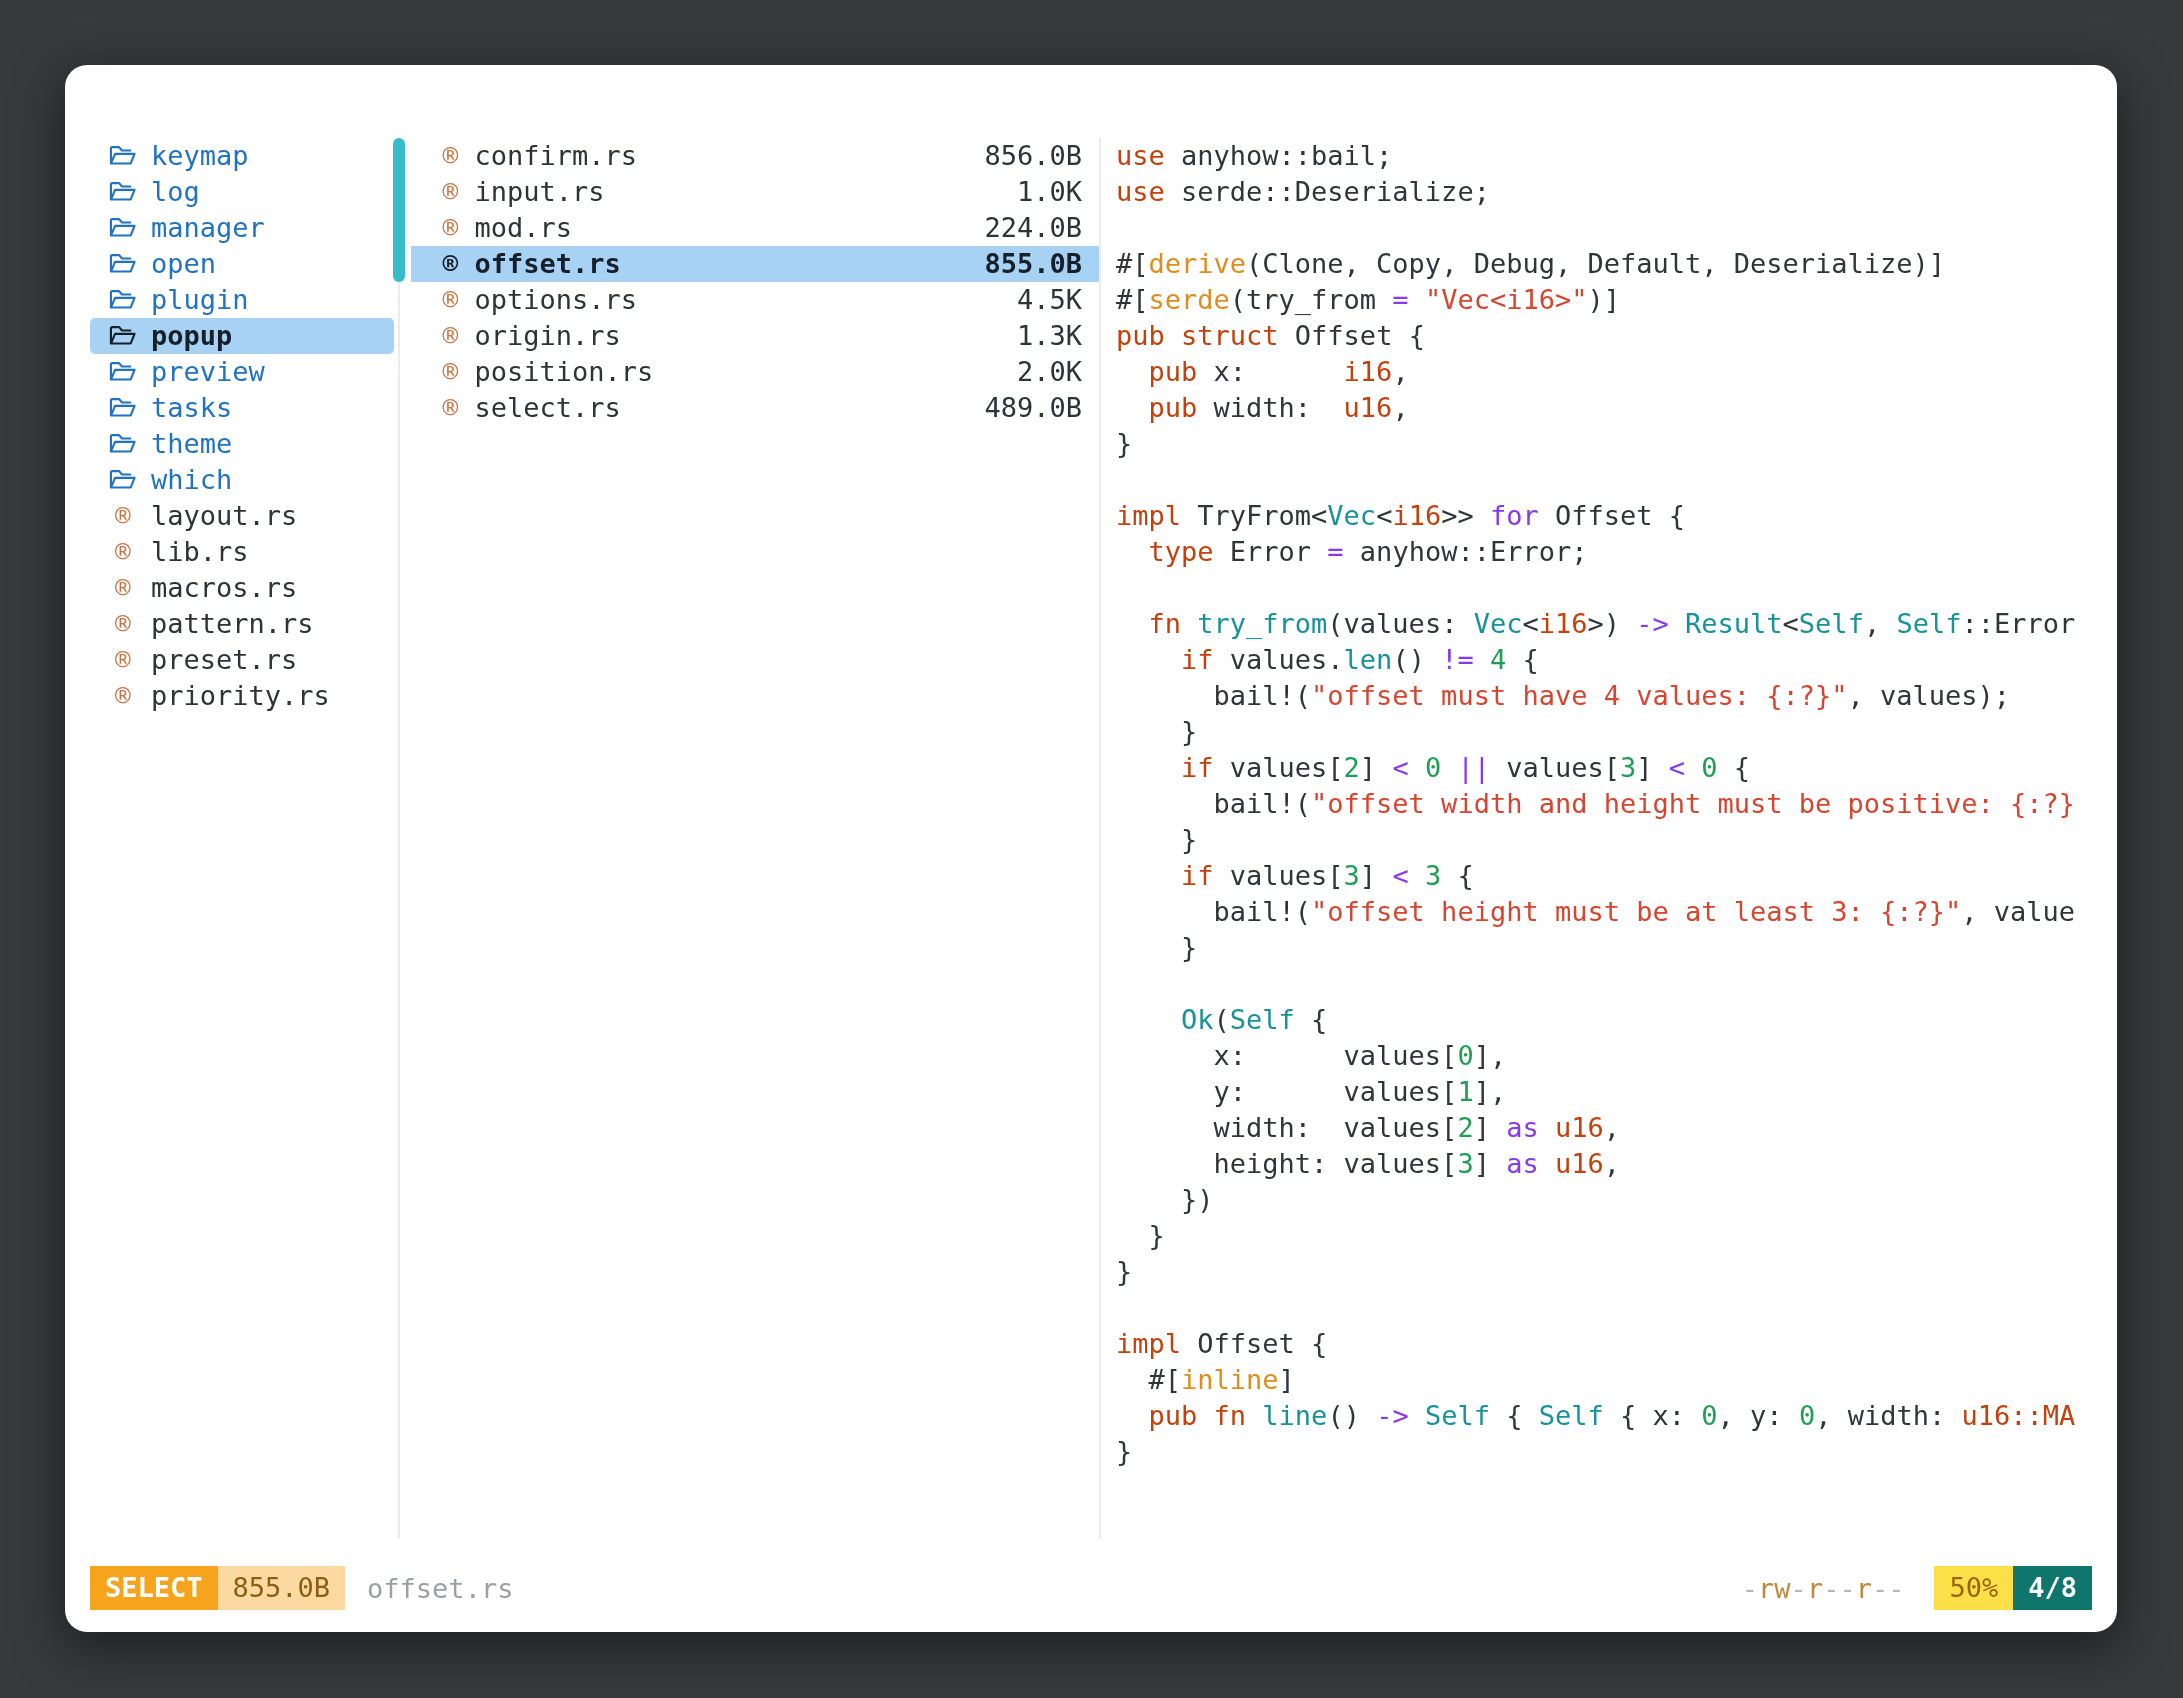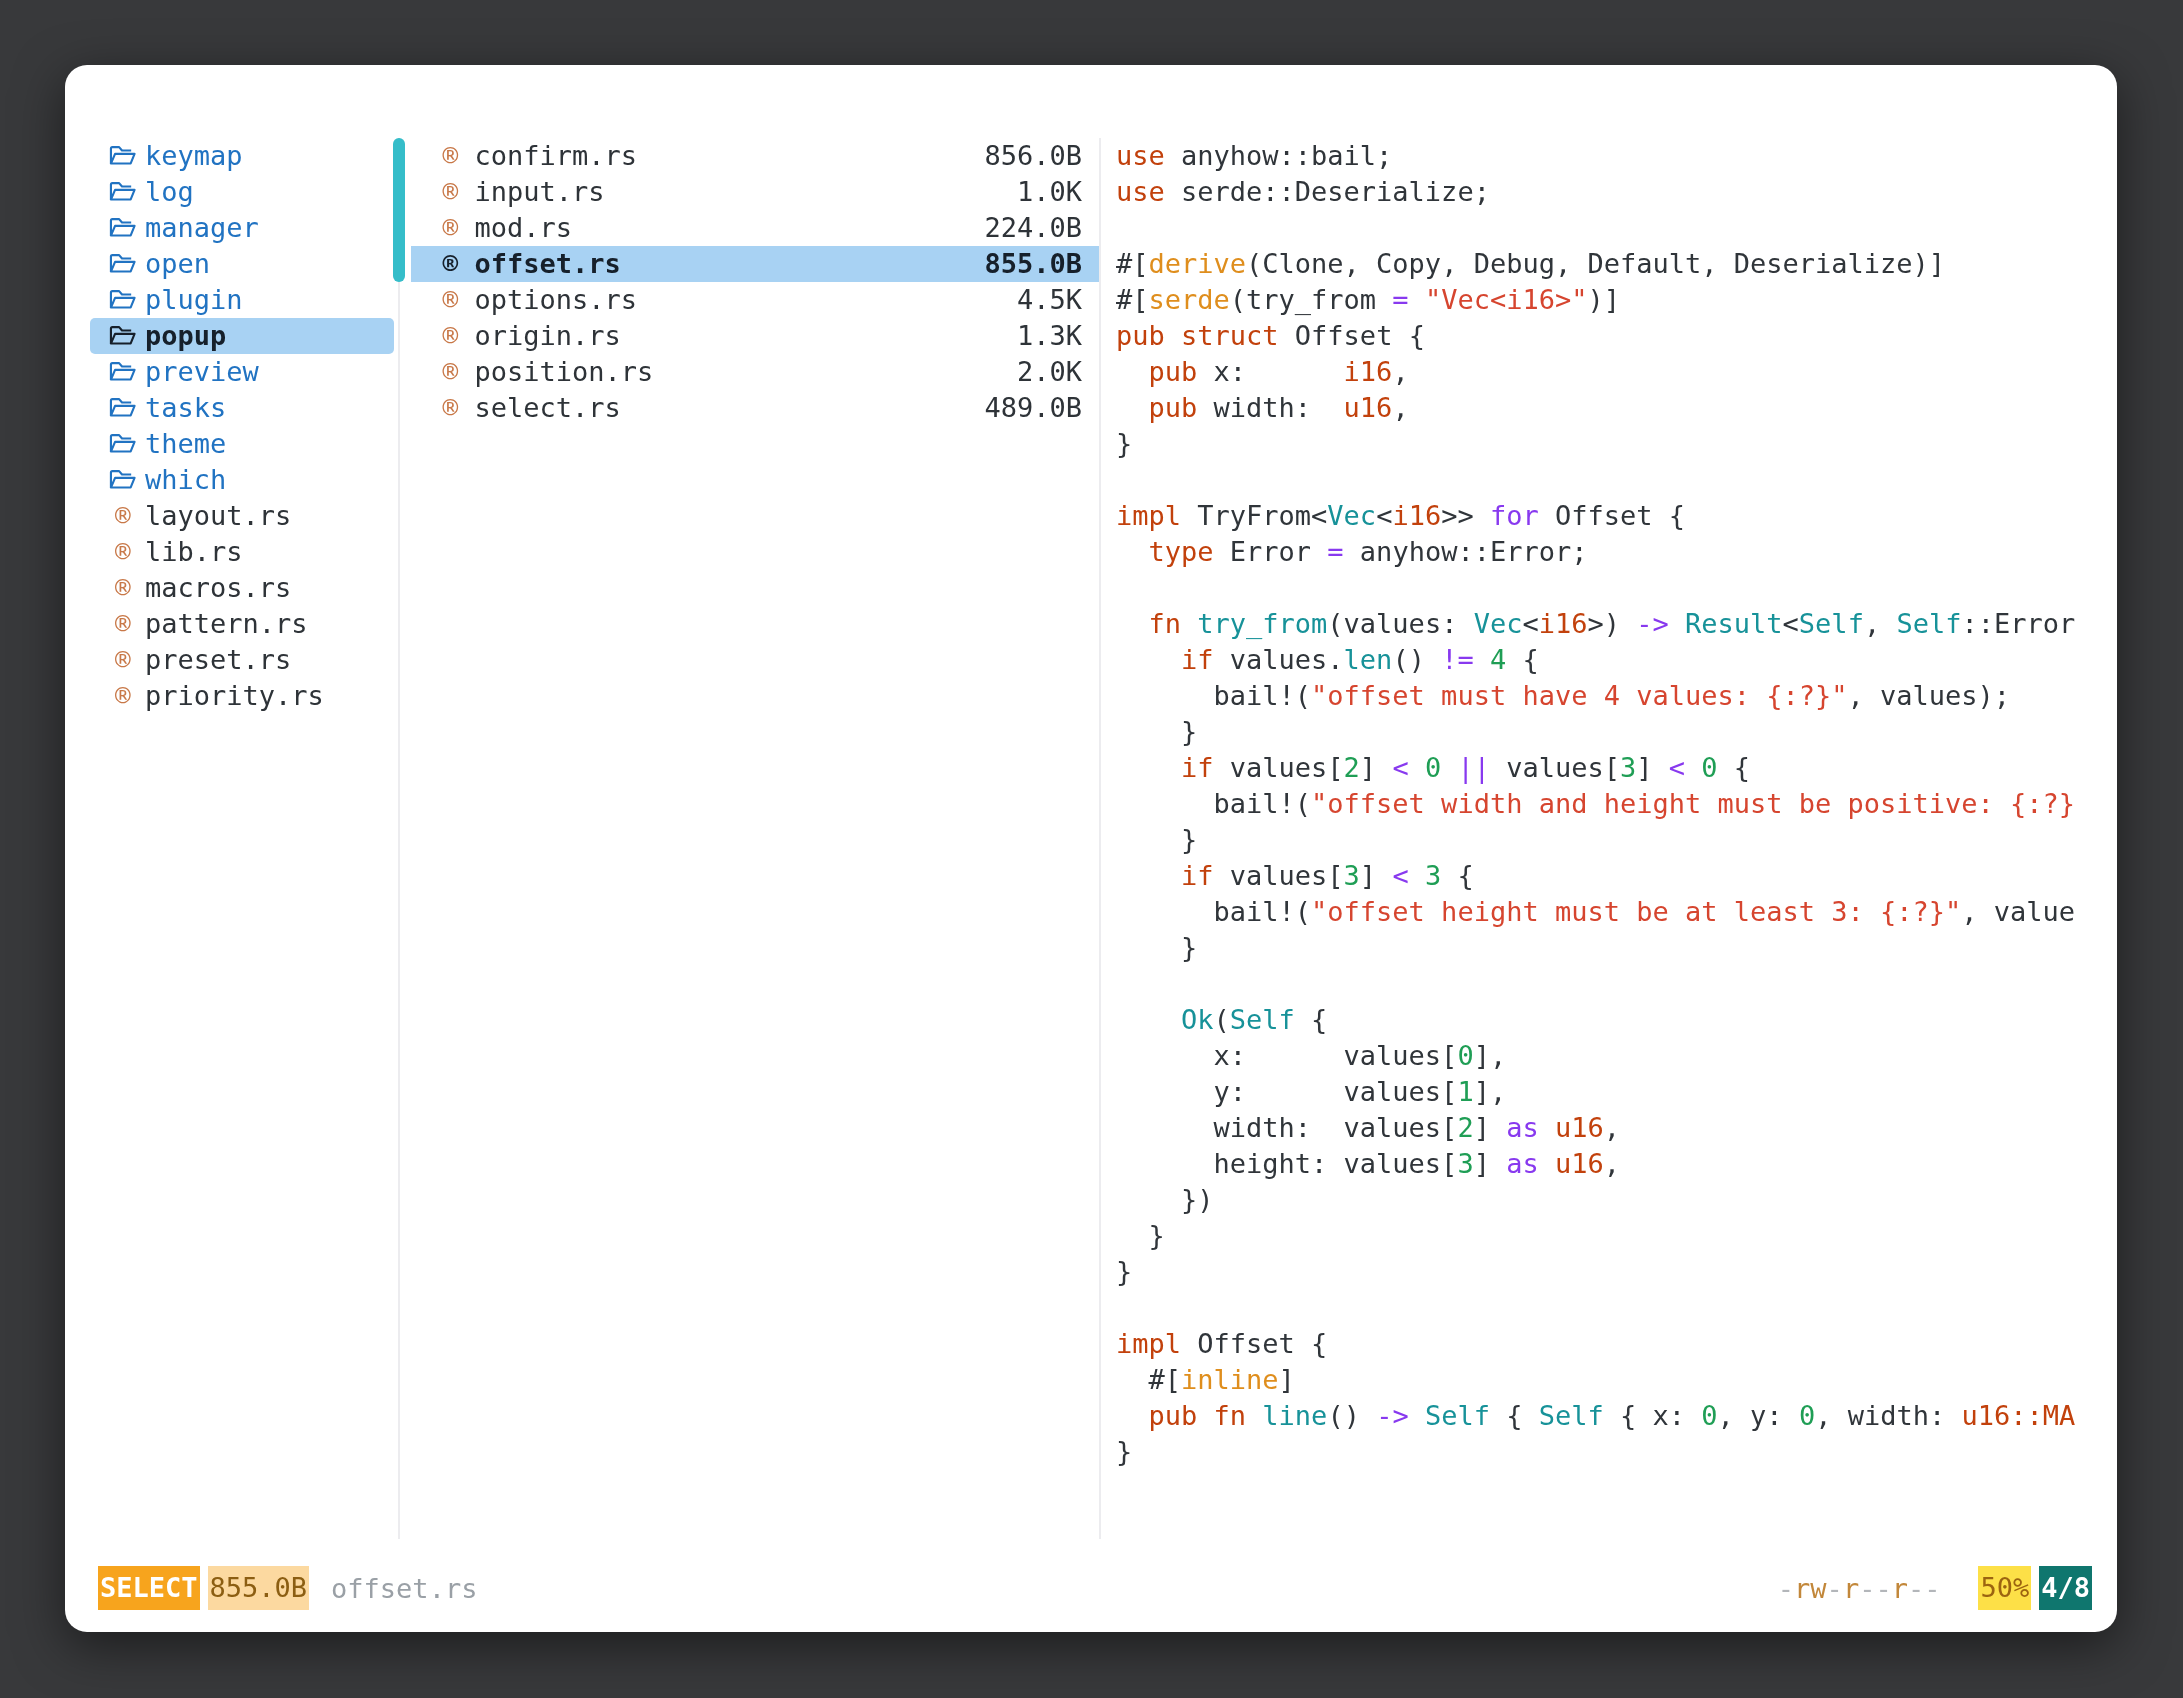--- a/index.html
+++ b/index.html
@@ -4,21 +4,21 @@
 <style>
   html,body{margin:0;padding:0;width:2183px;height:1698px;background:#38393b;
     font-family:"DejaVu Sans Mono","Liberation Mono",monospace;}
   .window{position:absolute;left:65px;top:65px;width:2052px;height:1567px;background:#ffffff;
     border-radius:22px;box-shadow:0 13.4px 50px rgba(0,0,0,0.5);overflow:hidden;}
 
   
   .pane{position:absolute;top:73px;}
   .row{height:36px;display:flex;align-items:center;font-size:27px;line-height:36px;}
   .parent-pane{left:25px;width:304px;}
-  .side-row{padding-left:18.5px;gap:8px;border-radius:5px;}
+  .side-row{padding-left:18.5px;gap:14px;border-radius:5px;}
   .current-pane{left:346px;width:688px;}
   .file-row{padding-left:25px;padding-right:17px;gap:10px;}
   .fsize{margin-left:auto;color:#2e3338;}
   .dir{color:#2173c2;}
   .file{color:#2e3338;}
   .sel{background:#a8d2f3;color:#16202b;font-weight:bold;}
   .sel .fsize{color:#16202b;}
   .icon{display:inline-flex;align-items:center;justify-content:center;width:28.5px;height:28.5px;flex:0 0 28.5px;}
   .folder-icon{color:#2173c2;}
   .rust-icon{color:#c87848;font-size:26px;}
@@ -35,21 +35,21 @@
   .tok-p{color:#30353a;}
   .tok-k{color:#c2410c;}
   .tok-t{color:#179299;}
   .tok-o{color:#8839ef;}
   .tok-s{color:#d6452f;}
   .tok-n{color:#1f9e55;}
   .tok-a{color:#df8e1d;}
 
   
   .statusbar{position:absolute;left:25px;right:25px;bottom:22px;height:44px;display:flex;align-items:center;font-size:27px;}
-  .badge{height:44px;line-height:44px;padding:0 2px;white-space:pre;margin-left:8px;}
+  .badge{height:44px;line-height:44px;padding:0 15px;white-space:pre;}
   .mode-badge{background:#f7a41d;color:#ffffff;font-weight:bold;}
   .size-badge{background:#fcd9a0;color:#8c5e12;}
   .status-filename{color:#9aa0a6;margin-left:22px;}
   .status-right{margin-left:auto;display:flex;align-items:center;}
   .permissions{margin-right:30px;white-space:pre;}
   .perm{color:#c2873a;}
   .dim{color:#b3b6ba;}
   .pct-badge{background:#fde047;color:#9c6410;}
   .pos-badge{background:#0f766e;color:#ffffff;font-weight:bold;}
 </style>

